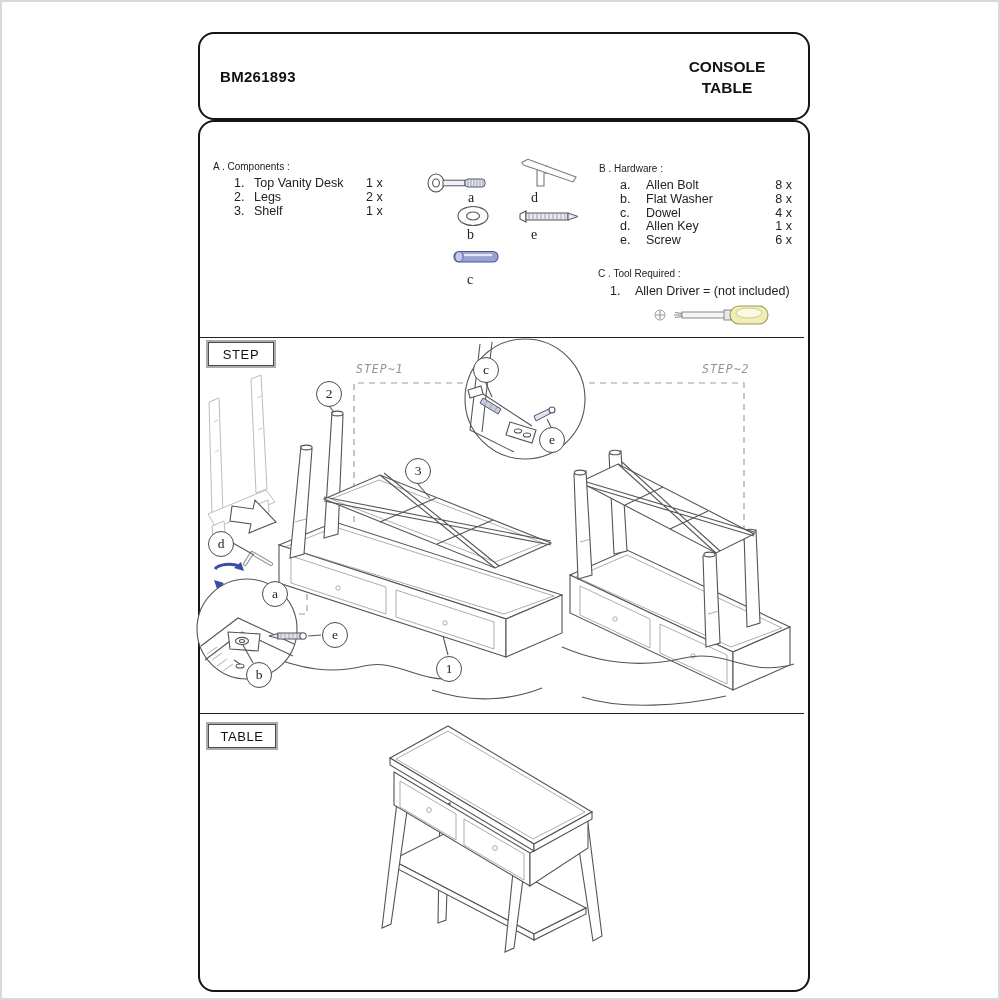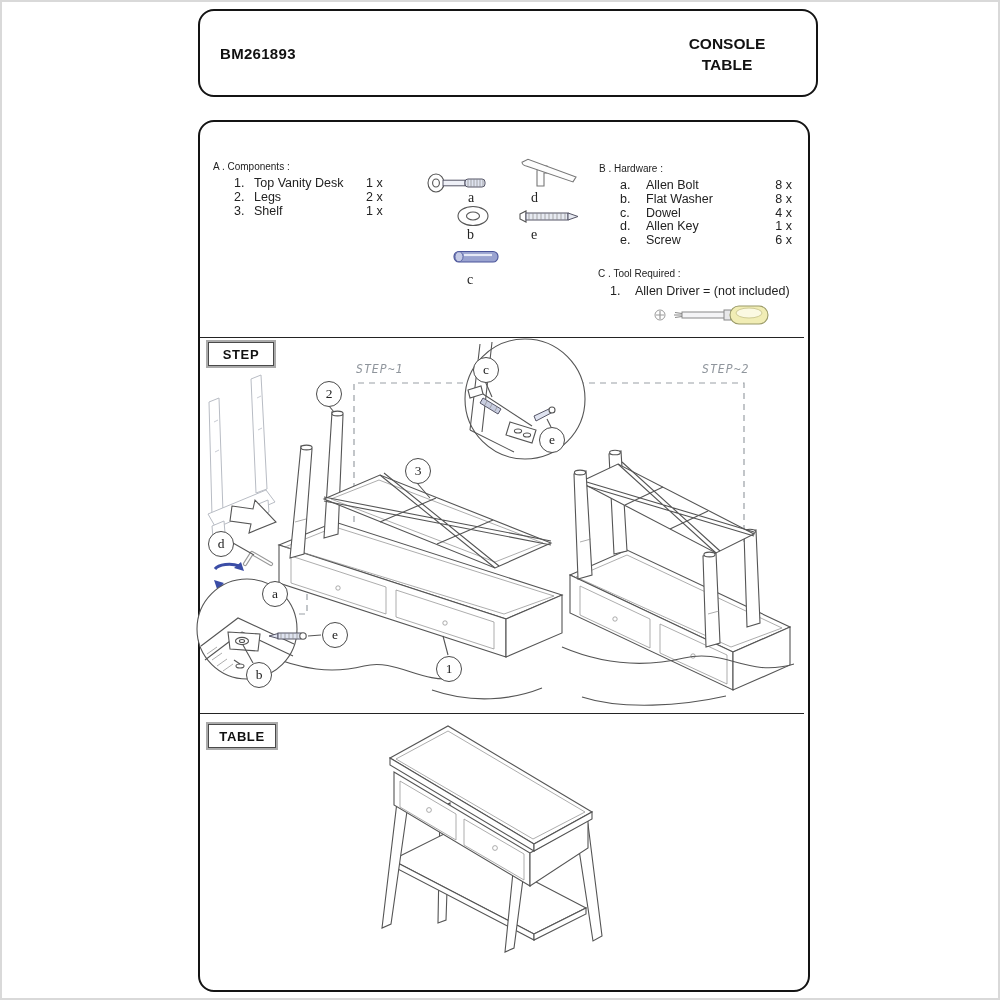--- a/index.html
+++ b/index.html
@@ -11,39 +11,39 @@
   .hdr-product{font-size:15.5px;font-weight:bold;text-align:center;line-height:1.35;width:110px;}
   .title{font-size:19px;font-weight:bold;border-bottom:4px double #111;padding:0 8px 3px 8px;letter-spacing:.2px;}
   .h-sec{font-size:10px;color:#222;}
   .list{font-size:12.5px;line-height:13.8px;color:#222;}
   .row{display:grid;}
   .comp-row{grid-template-columns:20px 112px 30px;}
   .hw-row{grid-template-columns:26px 106px 40px;}
   .qty{text-align:left;}
   .qty-r{text-align:right;}
   .divider{position:absolute;left:198px;width:604px;border-top:1.6px solid #232323;}
-  .tagbox{border:1px solid #4a4a4a;outline:2px solid #ababab;background:#fff;font-size:13px;font-weight:bold;
+  .tagbox{border:1px solid #4a4a4a;outline:2px solid #ababab;background:#fff;font-size:13px;font-weight:normal;
           letter-spacing:.6px;display:flex;align-items:center;justify-content:center;color:#111;}
   .steptag{font-family:"DejaVu Sans Mono",monospace;font-style:italic;font-size:11.5px;color:#8f959c;letter-spacing:1px;}
   .co{position:absolute;width:24px;height:24px;border:1.2px solid #4a4a4a;border-radius:50%;background:#fff;
       display:flex;align-items:center;justify-content:center;font-family:"Liberation Serif",serif;font-size:13.5px;color:#222;}
   .iconlbl{position:absolute;font-family:"Liberation Serif",serif;font-size:14px;color:#222;}
   svg{position:absolute;overflow:visible;}
   .ln{stroke:#555;fill:none;stroke-width:1.1;}
   .wh{fill:#fff;stroke:#555;stroke-width:1.1;}
   .lt{stroke:#b8bcc4;fill:#fff;stroke-width:1;}
   .dash{stroke:#9aa0a6;stroke-width:1.2;fill:none;stroke-dasharray:6 5;}
   .thin{stroke:#8a8a8a;stroke-width:.7;fill:none;}
 </style>
 </head>
 <body>
 
 <div class="page">
 
-  <div class="abs box" style="left:196px;top:7px;width:608px;height:84px;padding-left:8px;">
+  <div class="abs box" style="left:196px;top:30px;width:608px;height:84px;">
     <div class="abs hdr-model" style="left:20px;top:34px;">BM261893</div>
     <div class="abs hdr-product" style="left:472px;top:23px;">CONSOLE TABLE</div>
   </div>
 
   <div class="abs box" style="left:196px;top:118px;width:608px;height:868px;"></div>
   <div class="divider" style="top:335px;"></div>
   <div class="divider" style="top:711px;"></div>
 
 
   <div class="abs h-sec" style="left:211px;top:159px;">A . Components :</div>

